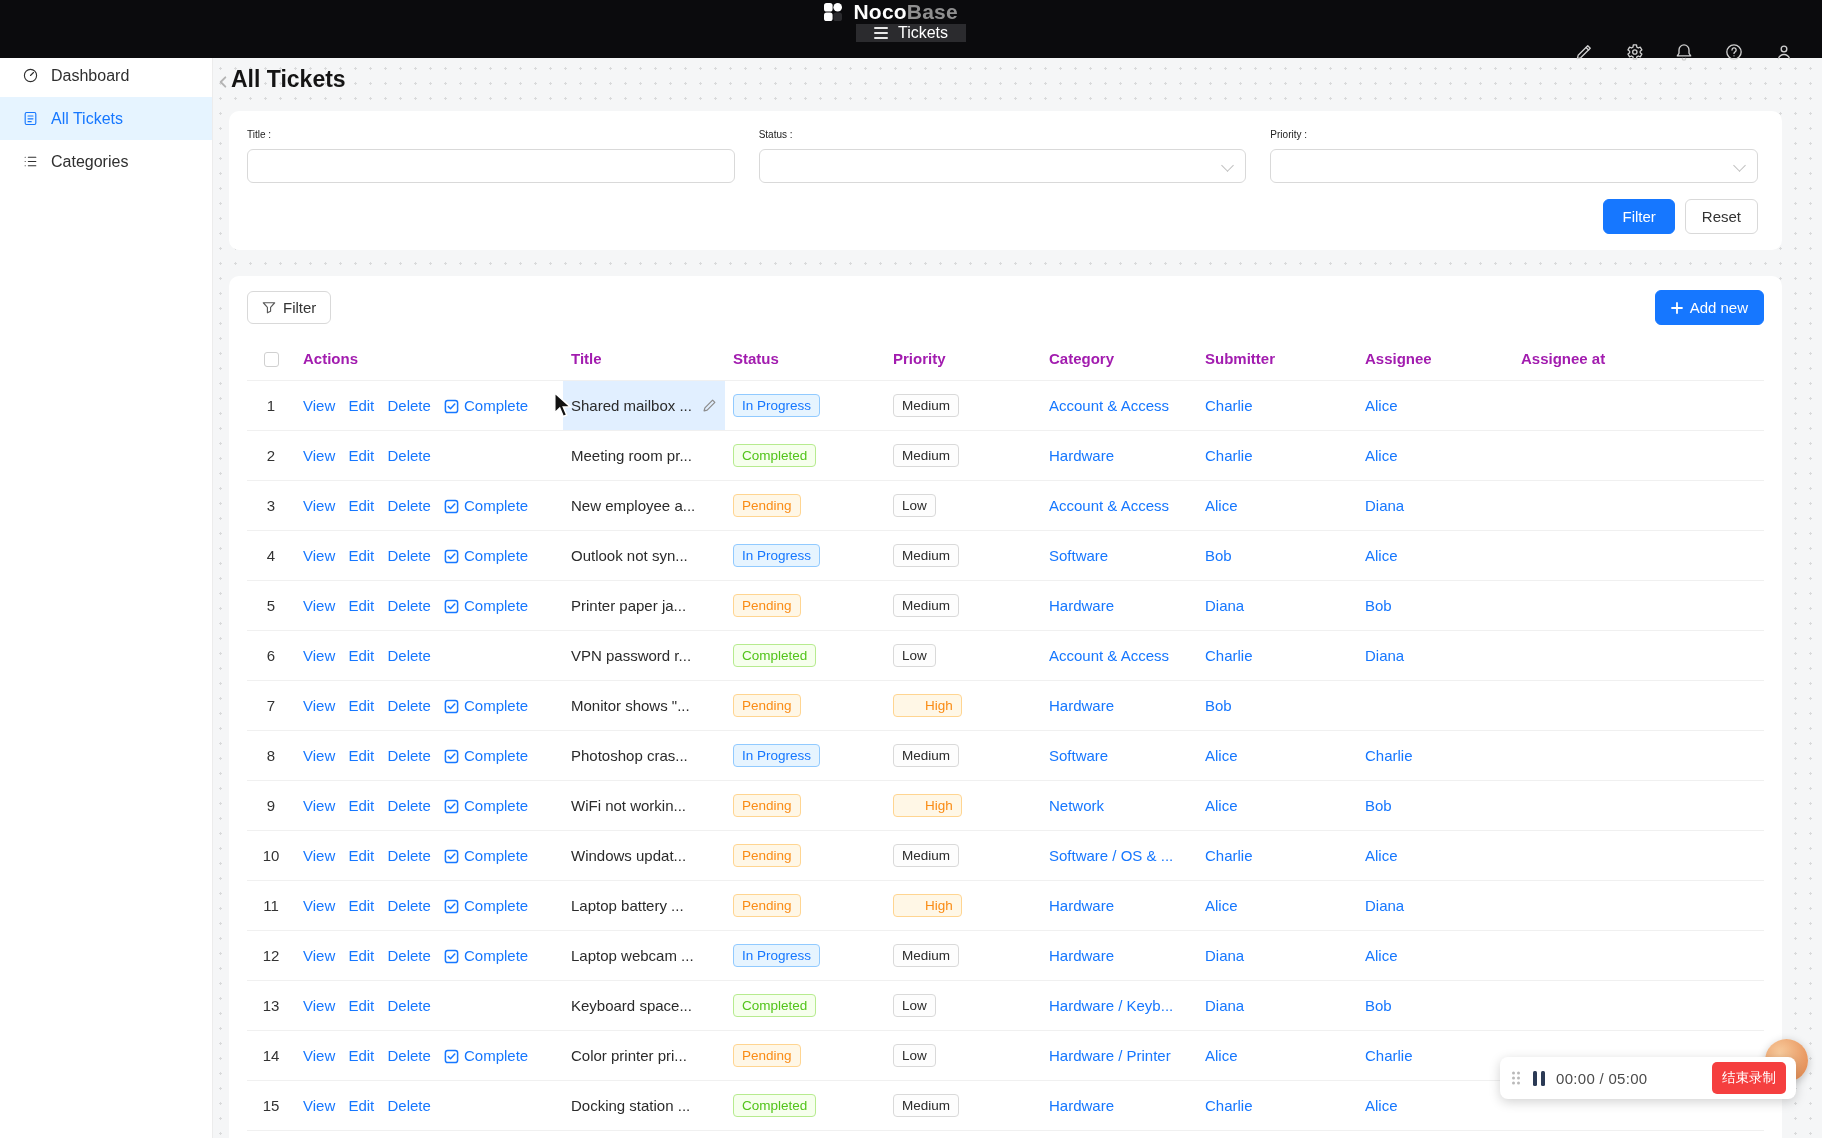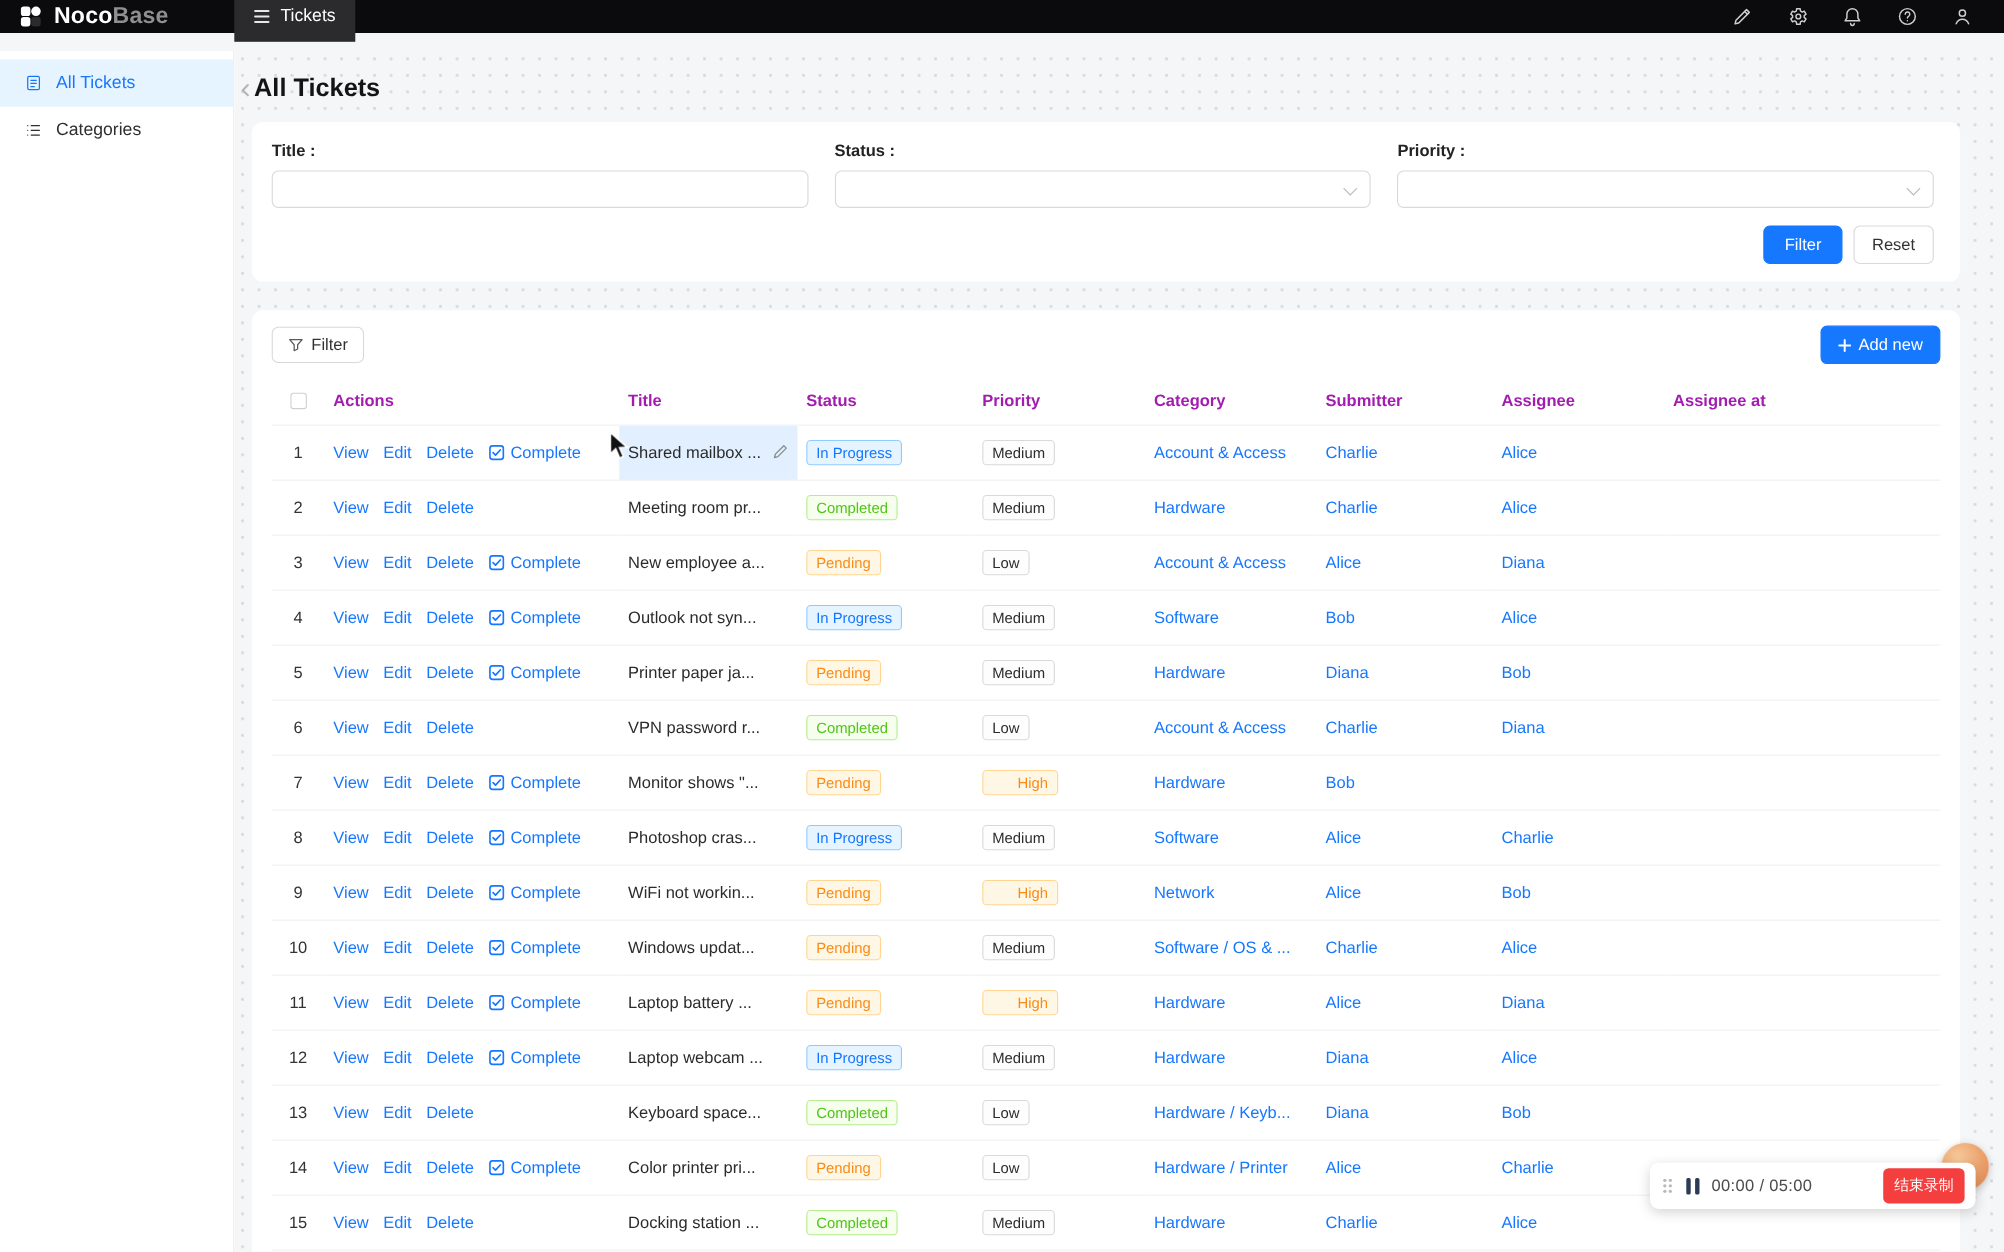--- a/index.html
+++ b/index.html
@@ -1,21 +1,21 @@
 <!DOCTYPE html>
 <html><head>
 <meta charset="utf-8">
 <style>
   * { box-sizing: border-box; margin: 0; padding: 0; }
   html, body { width: 1822px; height: 1138px; overflow: hidden; }
   body { font-family: "Liberation Sans", sans-serif; background: #f5f6f7; position: relative; }
   a { text-decoration: none; }
 
   
-  .topbar { position: fixed; top: 0; left: 0; width: 100%; height: 30px; background: #0b0b0d; display: flex; align-items: center; z-index: 40; }
+  .topbar { position: fixed; top: 0; left: 0; width: 100%; height: 58px; background: #0b0b0d; display: flex; align-items: center; z-index: 40; flex-direction: column; }
   .brand { width: 213px; display: flex; align-items: center; gap: 9px; padding-left: 16px; cursor: pointer; }
   .brand-name { font-size: 21px; font-weight: 700; color: #fff; letter-spacing: .2px; }
   .brand-base { color: #8f8f8f; }
   .top-tab { height: 46px; background: #2b2b2e; display: flex; align-items: center; gap: 10px; padding: 0 18px; color: #fff; font-size: 16px; cursor: pointer; }
   .burger { display: inline-flex; flex-direction: column; gap: 3px; }
   .burger i { display: block; width: 14px; height: 2px; background: #e8e8e8; border-radius: 1px; }
   .top-icons { margin-left: auto; display: flex; align-items: center; gap: 30px; padding-right: 28px; color: #cfcfcf; }
   .top-icons .ticon { width: 20px; height: 20px; cursor: pointer; display: inline-flex; }
   .top-icons svg { width: 20px; height: 20px; stroke: #cfcfcf; fill: none; stroke-width: 1.6; stroke-linecap: round; stroke-linejoin: round; }
 
@@ -30,21 +30,21 @@
           background-color: #f5f6f7;
           background-image: radial-gradient(circle, #d9dadb 1.2px, transparent 1.4px);
           background-size: 15px 15px; }
   .collapse-handle { position: absolute; left: 3px; top: 26px; width: 14px; height: 20px; cursor: pointer; }
   .page-title { margin: 20px 0 0 18px; font-size: 23px; font-weight: 700; color: #141414; }
 
   .card { background: #fff; border-radius: 10px; }
   .filter-card { margin: 18px 40px 0 16px; padding: 18px 24px 16px 18px; }
   .filter-fields { display: flex; gap: 24px; }
   .field { flex: 1; }
-  .field-label { display: block; font-size: 15px; font-weight: 700; color: #222; margin-bottom: 9px; }
+  .field-label { display: block; font-size: 10px; font-weight: 400; color: #222; margin-bottom: 9px; }
   .control { position: relative; height: 34px; border: 1px solid #d9d9d9; border-radius: 6px; background: #fff; }
   input.control { width: 100%; padding: 0 11px; font-size: 15px; font-family: inherit; outline: none; color: #333; }
   .select { cursor: pointer; }
   .select .chev { position: absolute; right: 13px; top: 11px; width: 9px; height: 9px; border-right: 1.6px solid #bfbfbf; border-bottom: 1.6px solid #bfbfbf; transform: rotate(45deg); }
   .filter-actions { display: flex; justify-content: flex-end; gap: 10px; margin-top: 16px; }
   .btn { font-family: inherit; font-size: 15px; border-radius: 6px; cursor: pointer; line-height: 1; }
   .btn-primary { background: #1677ff; color: #fff; border: 1px solid #1677ff; padding: 9px 18px; }
   .btn-default { background: #fff; color: #333; border: 1px solid #d9d9d9; padding: 9px 16px; }
 
   
@@ -147,20 +147,27 @@
     <span class="ticon">
       <svg viewBox="0 0 24 24">
           <circle cx="12" cy="8.4" r="3.4"></circle>
           <path d="M5.2 20c1.4-3.4 3.9-5 6.8-5s5.4 1.6 6.8 5"></path>
         </svg>
     </span>
   </div>
 </div>
 
 <div class="sidebar">
+  <div class="side-item">
+    <svg viewBox="0 0 24 24">
+        <circle cx="12" cy="12" r="8.6"></circle>
+        <path d="M12 12l4.2-4.2"></path>
+      </svg>
+    <span>Dashboard</span>
+  </div>
   <div class="side-item active">
     <svg viewBox="0 0 24 24">
         <rect x="4.5" y="3.5" width="15" height="17" rx="2"></rect>
         <path d="M8.5 8.5h7M8.5 12.5h7M8.5 16.5h4.5"></path>
       </svg>
     <span>All Tickets</span>
   </div>
   <div class="side-item">
     <svg viewBox="0 0 24 24">
         <path d="M4.5 6h.01M9 6h10.5M4.5 12h.01M9 12h10.5M4.5 18h.01M9 18h10.5"></path>

